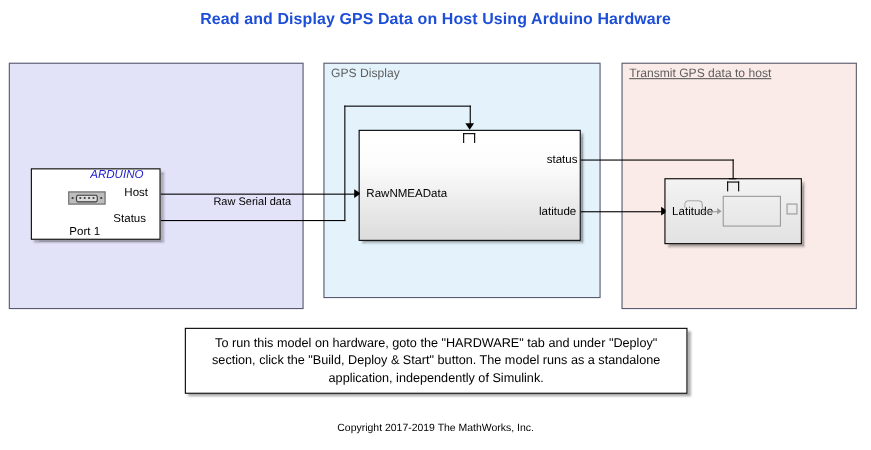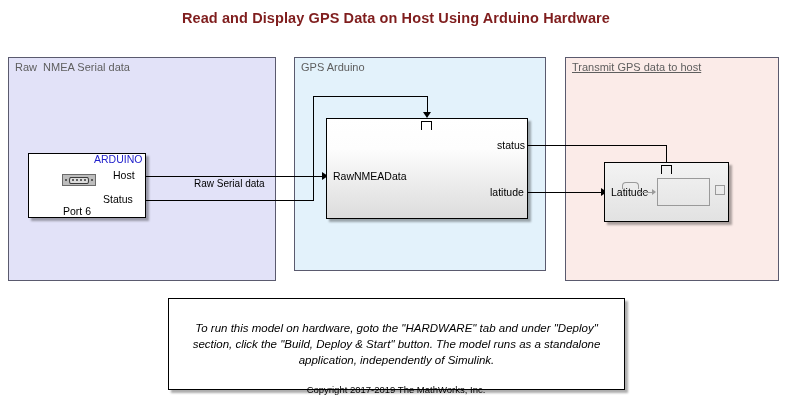--- a/index.html
+++ b/index.html
@@ -22,21 +22,21 @@
 
   
   .title {
     position: absolute;
     left: 0;
     top: 10px;
     width: 792px;
     text-align: center;
     font-size: 14.5px;
     font-weight: bold;
-    color: #7f1d1d;
+    color: #1d4ed8;
     letter-spacing: 0.1px;
   }
 
   
   .area {
     position: absolute;
     box-sizing: border-box;
     border: 1px solid #5a5a6e;
   }
   .area-label {
@@ -204,24 +204,23 @@
   }
 </style>
 </head>
 <body>
 
 <div id="canvas">
 
   <div class="title">Read and Display GPS Data on Host Using Arduino Hardware</div>
 
   <div class="area" style="left:8px; top:57px; width:268px; height:224px; background:#E2E2F8;"></div>
-  <div class="area-label" style="left:15px; top:61px;">Raw  NMEA Serial data</div>
 
   <div class="area" style="left:294px; top:57px; width:252px; height:214px; background:#E3F2FB;"></div>
-  <div class="area-label" style="left:301px; top:61px;">GPS Arduino</div>
+  <div class="area-label" style="left:301px; top:61px;">GPS Display</div>
 
   <div class="area" style="left:565px; top:57px; width:214px; height:224px; background:#FBEBE8;"></div>
   <div class="area-label" style="left:572px; top:61px;text-decoration:underline;">Transmit GPS data to host</div>
 
   <div class="line-h" style="left:146px; top:176px; width:177px;"></div>
   <div class="arrow-r" style="left:322px; top:172px;"></div>
 
   <div class="line-h" style="left:146px; top:200px; width:168px;"></div>
   <div class="line-v" style="left:313px; top:96px; height:105px;"></div>
   <div class="line-h" style="left:313px; top:96px; width:115px;"></div>
@@ -231,24 +230,24 @@
   <div class="sig-label" style="left:194px; top:178px;">Raw Serial data</div>
 
   <div class="line-h" style="left:528px; top:145px; width:139px;"></div>
   <div class="line-v" style="left:666px; top:145px; height:18px;"></div>
   <div class="arrow-d" style="left:662px; top:162px;"></div>
 
   <div class="line-h" style="left:528px; top:192px; width:74px;"></div>
   <div class="arrow-r" style="left:601px; top:188px;"></div>
 
   <div class="blk" style="left:28px; top:153px; width:118px; height:65px;"></div>
-  <div class="arduino-txt" style="left:94px; top:153px;">ARDUINO</div>
+  <div class="arduino-txt" style="left:82px; top:153px;font-style:italic;">ARDUINO</div>
   <div class="port-txt" style="left:113px; top:169px;">Host</div>
   <div class="port-txt" style="left:103px; top:193px;">Status</div>
-  <div class="port-txt" style="left:63px; top:205px;">Port 6</div>
+  <div class="port-txt" style="left:63px; top:205px;">Port 1</div>
 
   <div class="db9" style="left:62px; top:174px; width:34px; height:12px;">
     <div class="db9-inner"></div>
     <div class="db9-dot" style="left:2px; top:4px;"></div>
     <div class="db9-dot" style="left:28px; top:4px;"></div>
     <div class="db9-dot" style="left:9px; top:4px;"></div>
     <div class="db9-dot" style="left:13px; top:4px;"></div>
     <div class="db9-dot" style="left:17px; top:4px;"></div>
     <div class="db9-dot" style="left:21px; top:4px;"></div>
   </div>
@@ -264,19 +263,19 @@
   <div class="trig" style="left:661px; top:165px;"></div>
   <div class="port-txt" style="left:611px; top:186px;">Latitude</div>
 
   <div class="tx-tab" style="left:622px; top:182px; width:17px; height:7px;"></div>
   <div class="tx-line" style="left:639px; top:192px; width:14px;"></div>
   <div class="tx-arrow" style="left:652px; top:189px;"></div>
   <div class="tx-rect" style="left:657px; top:178px; width:53px; height:28px;"></div>
   <div class="tx-rect" style="left:715px; top:185px; width:10px; height:10px;"></div>
 
 
-  <div class="note" style="left:168px; top:298px; width:457px; height:92px;font-style:italic;">
+  <div class="note" style="left:168px; top:298px; width:457px; height:60px;">
     <div class="note-text">To run this model on hardware, goto the "HARDWARE" tab and under "Deploy" section, click the "Build, Deploy &amp; Start" button. The model runs as a standalone application, independently of Simulink.</div>
   </div>
 
   <div class="copyright" style="top:384px;">Copyright 2017-2019 The MathWorks, Inc.</div>
 
 </div>
 
 </body></html>

